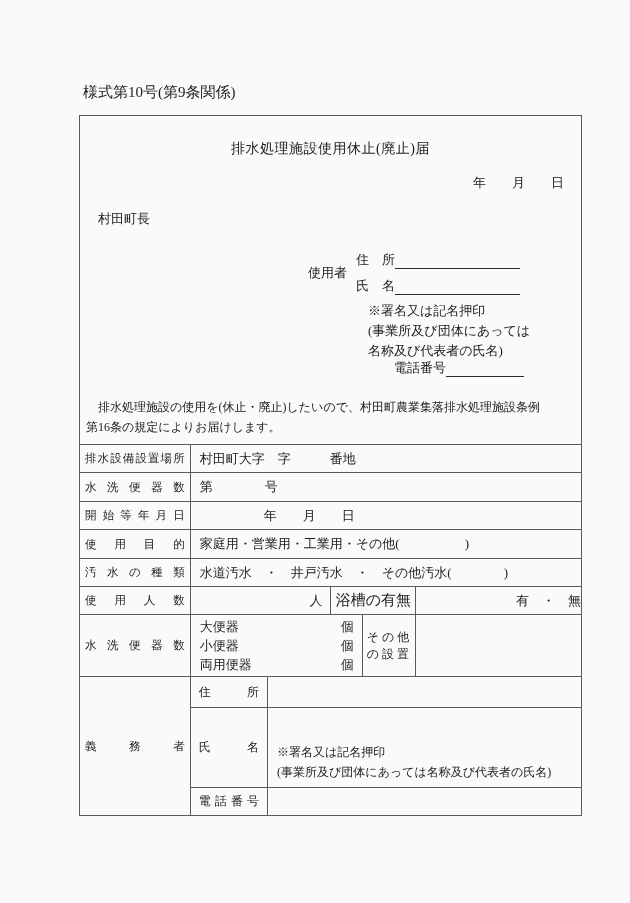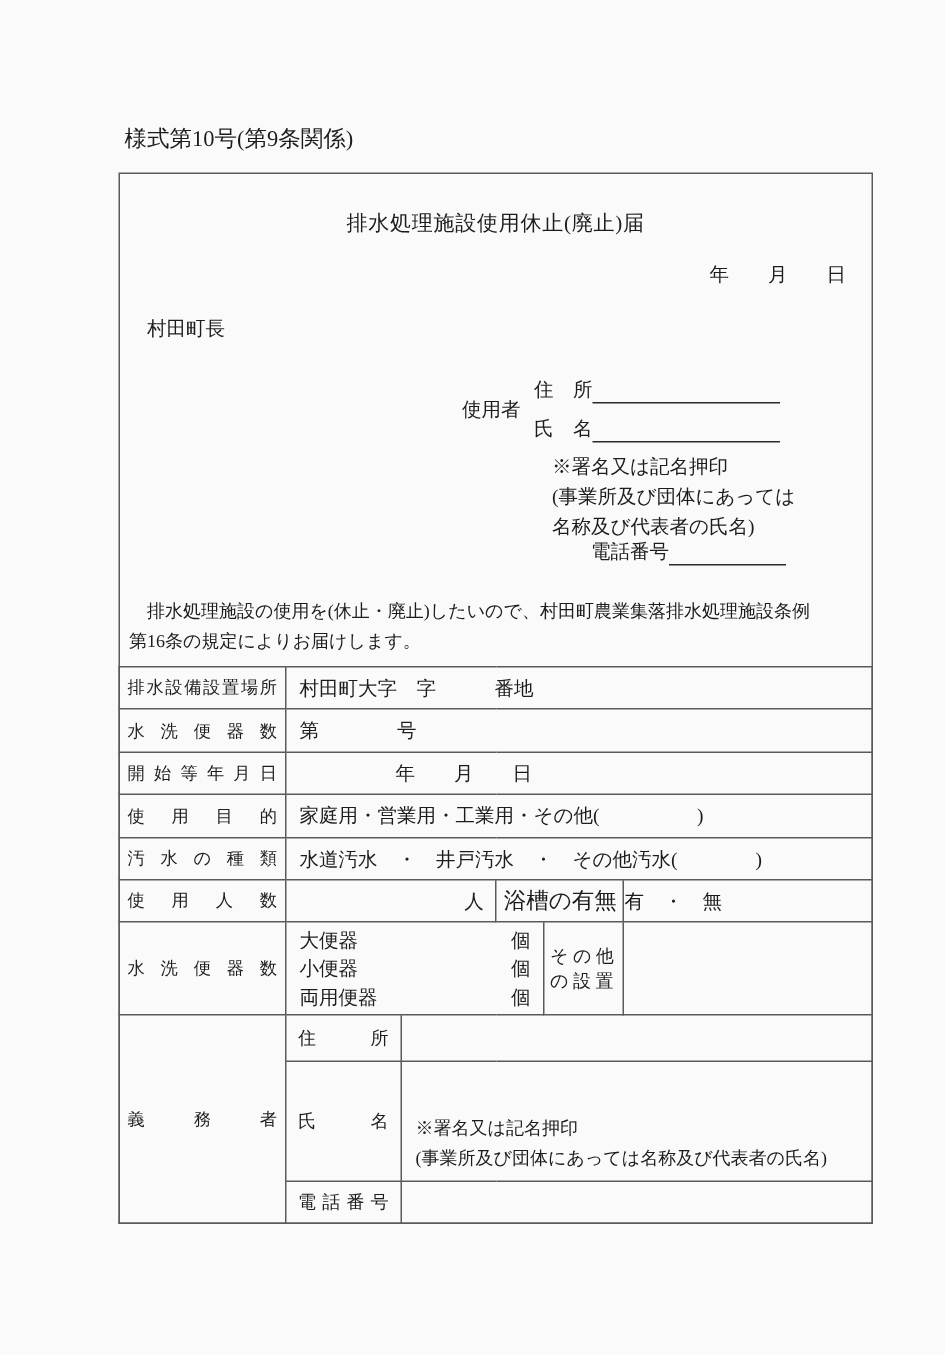--- a/index.html
+++ b/index.html
@@ -46,21 +46,21 @@
     text-align: justify; text-align-last: justify; white-space: nowrap;
   }
   td.slbl {
     font-size: 12px; padding: 0 8px;
     text-align: justify; text-align-last: justify; white-space: nowrap; margin-top: 48px;
   }
   td.val { font-size: 13px; padding-left: 9px; white-space: nowrap; }
   td.val-date { padding-left: 73px; }
   td.unit-cell { font-size: 13px; text-align: right; padding-right: 8px; }
   td.center { text-align: center; font-size: 15px; padding: 0 2px; white-space: nowrap; }
-  td.center-lg { text-align: left; font-size: 13px; white-space: nowrap; }
+  td.center-lg { text-align: right; font-size: 13px; white-space: nowrap; }
   td.toilets { font-size: 13px; padding: 2px 8px 2px 9px; }
   .t-row { display: flex; justify-content: space-between; line-height: 19px; text-align: center; }
   td.other-setup { text-align: left; font-size: 12px; line-height: 17px; letter-spacing: 3px; padding-left: 4px; }
   td.obligor-name {
     vertical-align: bottom; font-size: 12px; line-height: 20px;
     padding: 0 2px 5px 9px; white-space: nowrap;
   }
 </style>
 </head>
 <body>

